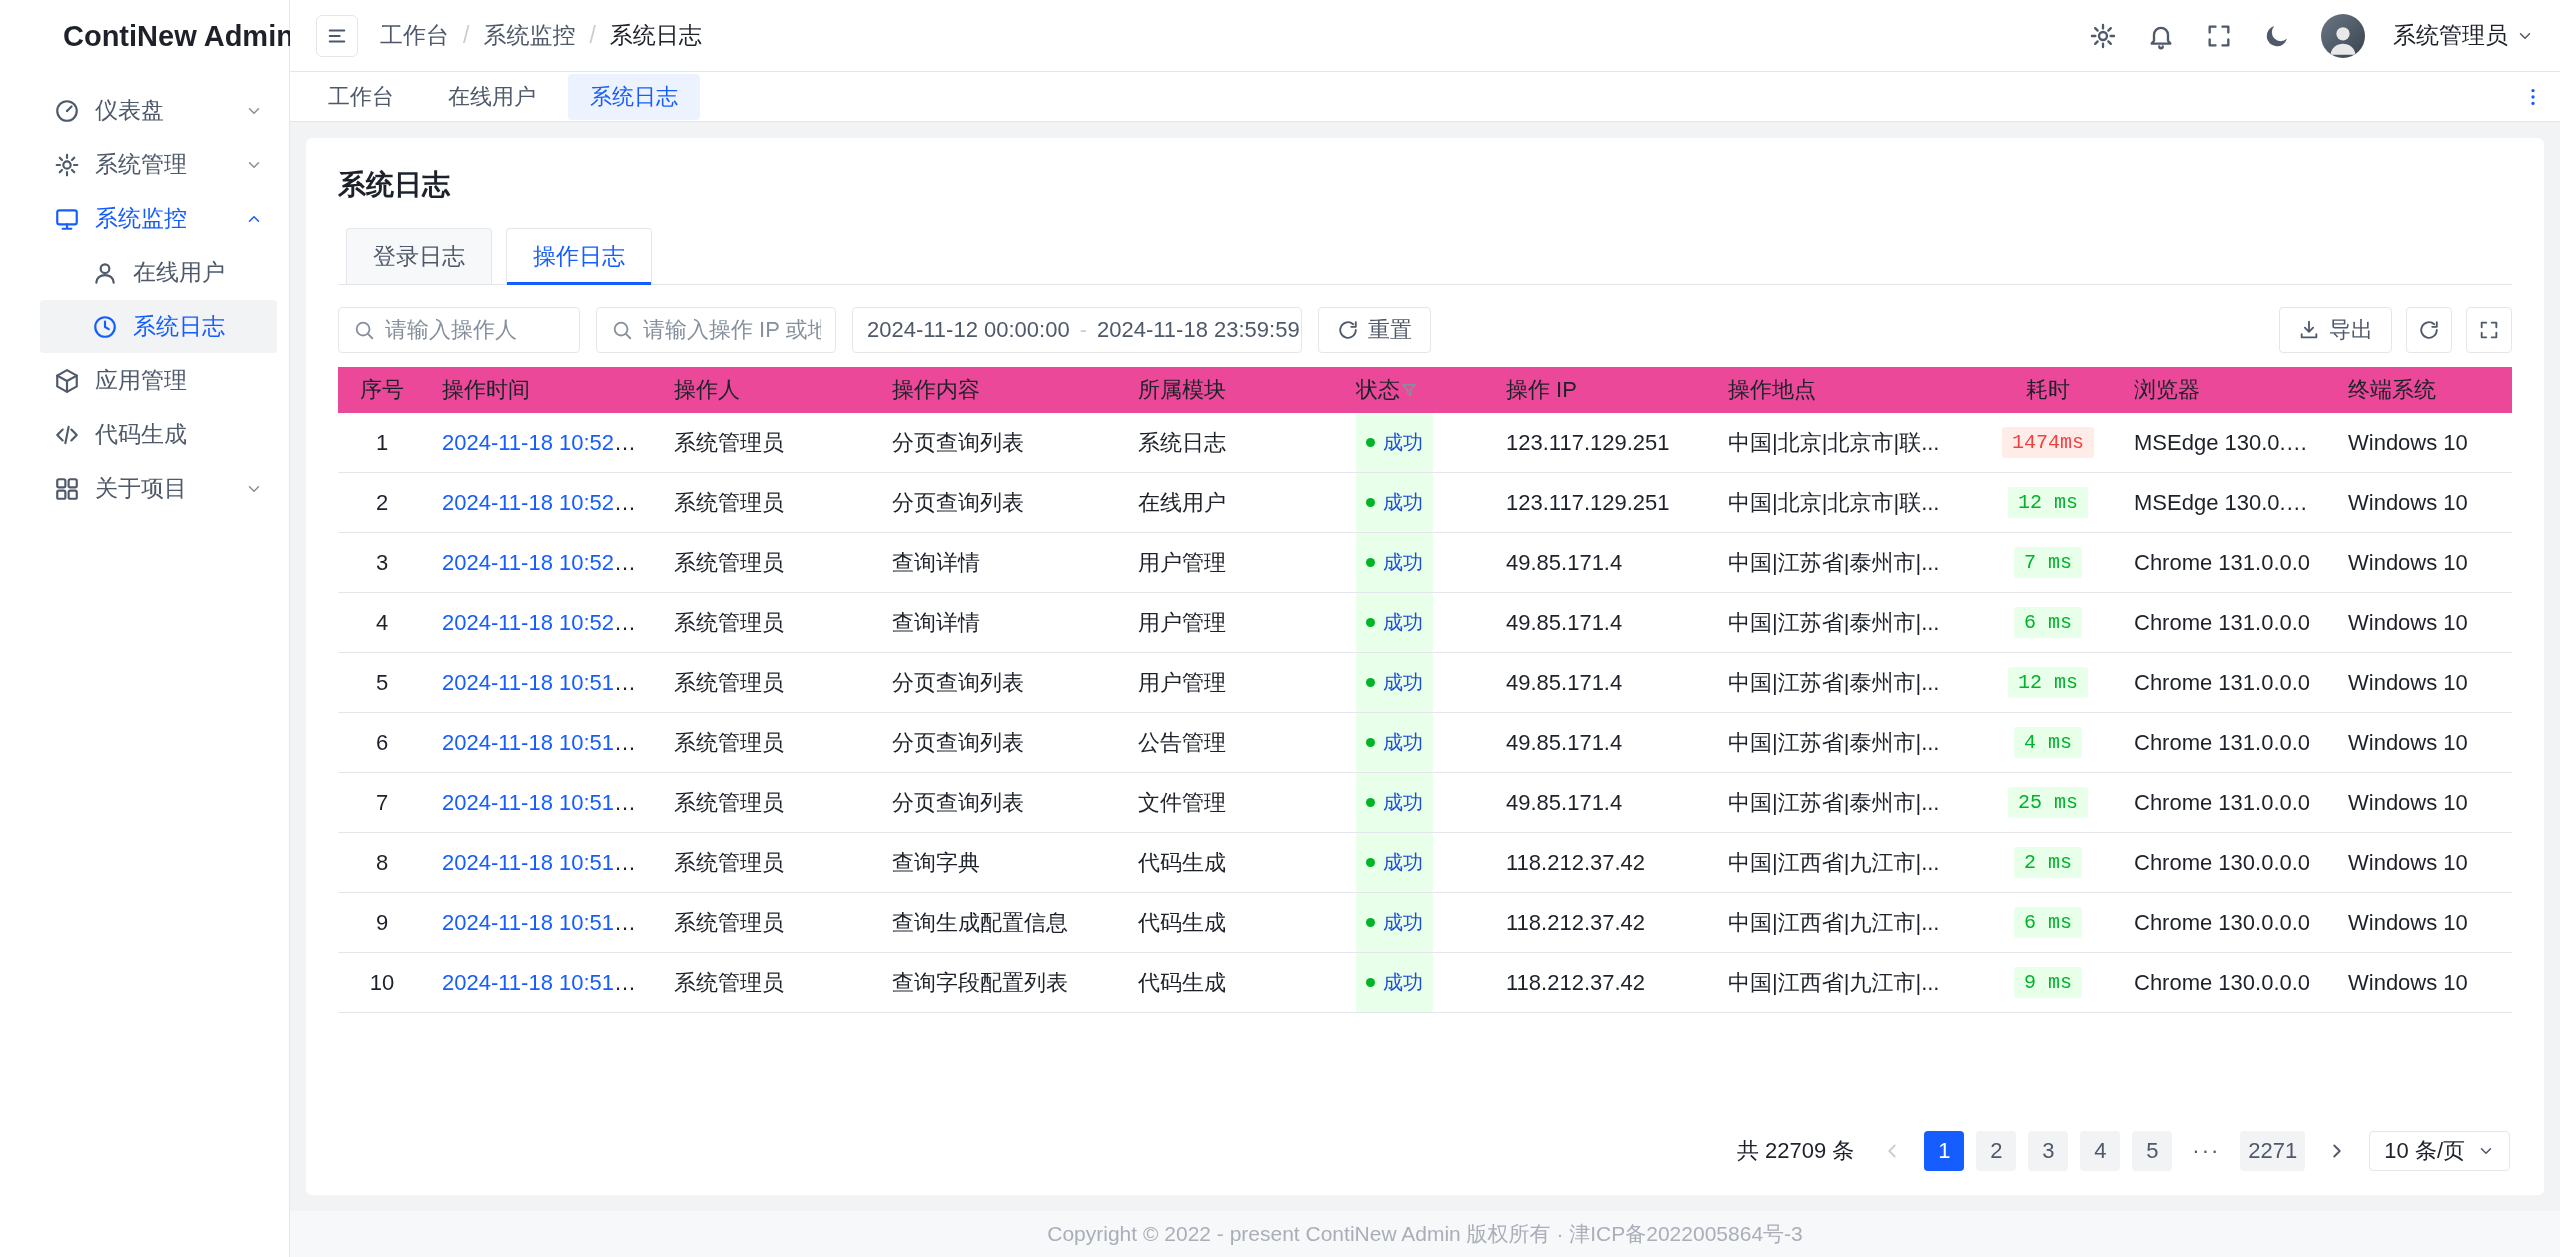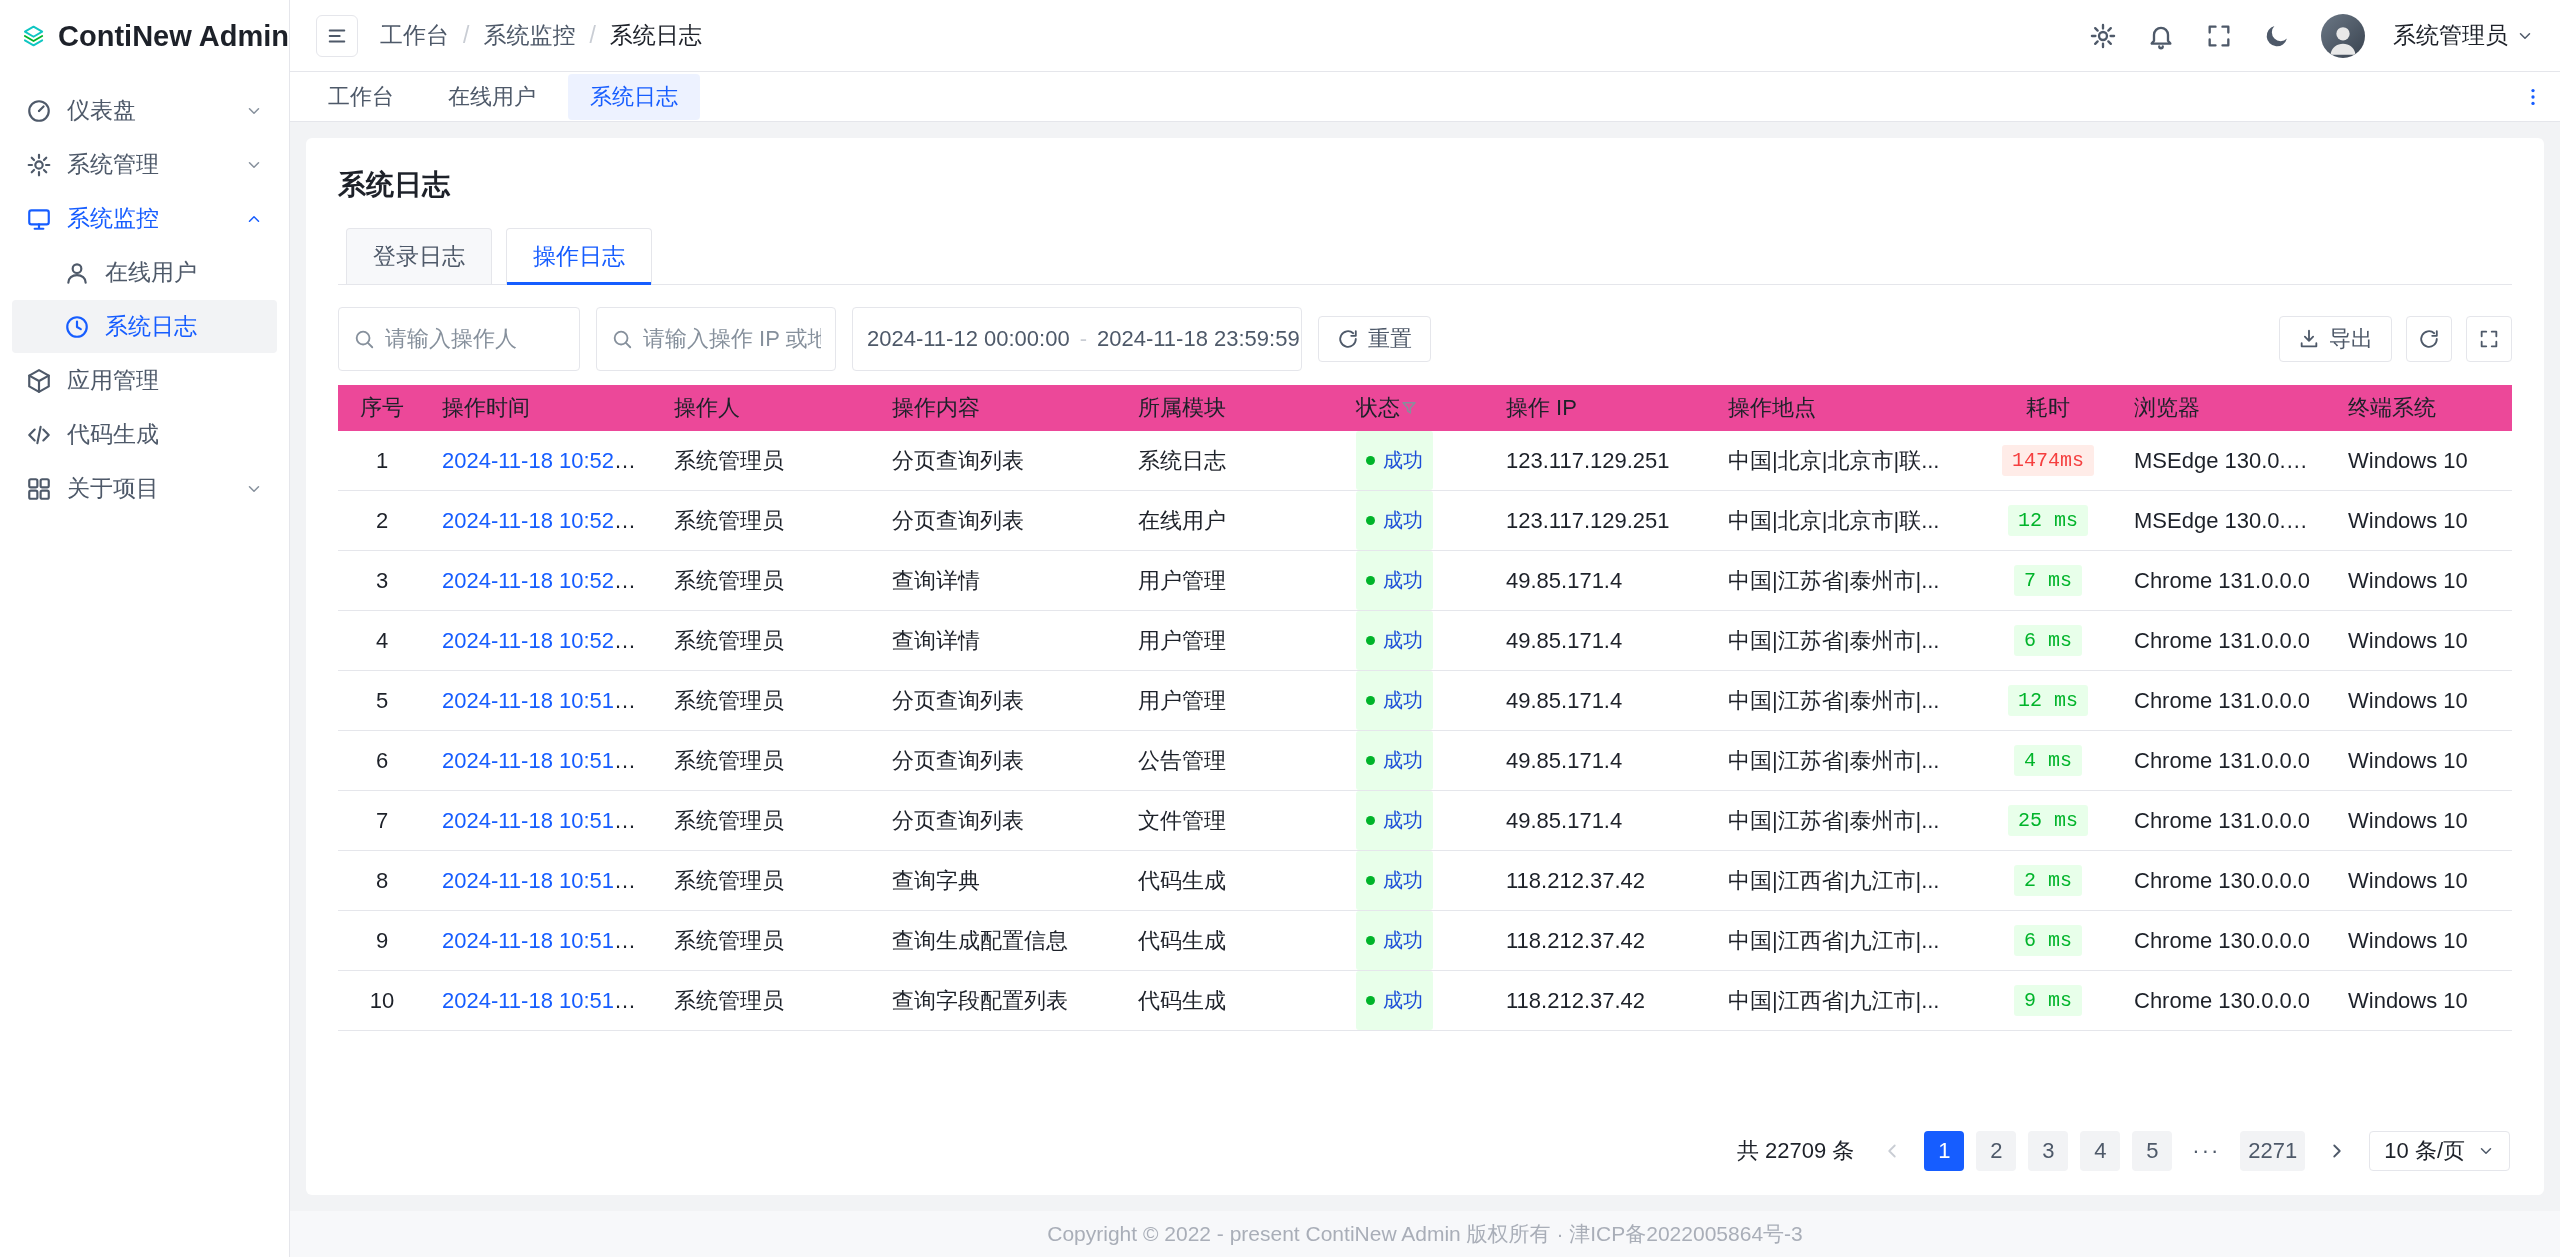--- a/index.html
+++ b/index.html
@@ -8,21 +8,21 @@
     font-family: "Liberation Sans", sans-serif;
     color:#1D2129; background:#fff; display:flex;
     font-size:22px;
   }
   svg.ic { fill:none; stroke:currentColor; stroke-width:2; stroke-linecap:round; stroke-linejoin:round; display:block; }
   .ic { width:26px; height:26px; }
   .ic-sm { width:22px; height:22px; }
   .ic-xs { width:18px; height:18px; }
 
   
-  .sidebar { width:290px; min-width:290px; height:100%; background:#fff; border-right:1px solid #E5E6EB; display:flex; flex-direction:column; }
+  .sidebar { width:290px; min-width:290px; height:100%; background:#fff; border-right:1px solid #E5E6EB; display:flex; flex-direction:column;padding-left:28px; }
   .logo { height:72px; display:flex; align-items:center; gap:13px; padding-left:22px; }
   .logo-text { font-size:29px; font-weight:bold; color:#1D2129; white-space:nowrap; }
   .menu { padding:12px 12px; display:flex; flex-direction:column; }
   .menu-item { height:53px; border-radius:4px; display:flex; align-items:center; gap:15px; padding:0 14px; font-size:23px; color:#4E5969; cursor:pointer; margin-bottom:1px; }
   .menu-item .label { flex:1; white-space:nowrap; }
   .menu-item .chev { color:#86909C; }
   .menu-item.sub { padding-left:52px; }
   .menu-item.active-parent { color:#165DFF; }
   .menu-item.active-parent .chev { color:#165DFF; }
   .menu-item.selected { background:#F2F3F5; color:#165DFF; }
@@ -51,21 +51,21 @@
   .card { flex:1; background:#fff; border-radius:6px; padding:24px 32px 16px; display:flex; flex-direction:column; min-height:0; }
 
   .page-title { font-size:28px; font-weight:600; color:#1D2129; margin:4px 0 24px; }
 
   .log-tabs { display:flex; border-bottom:1px solid #E5E6EB; margin-bottom:22px; }
   .log-tab { padding:12px 26px; font-size:23px; color:#4E5969; background:#F7F8FA; border:1px solid #E5E6EB; border-bottom:none; border-radius:4px 4px 0 0; margin-right:6px; cursor:pointer; position:relative;margin-left:8px; }
   .log-tab.active { background:#fff; color:#165DFF; }
   .log-tab.active::after { content:""; position:absolute; left:0; right:0; bottom:-1px; height:3px; background:#165DFF; }
 
   .filter-row { display:flex; align-items:center; gap:16px; margin-bottom:14px; }
-  .input { height:64px; border:1px solid #E5E6EB; border-radius:4px; background:#fff; display:flex; align-items:center; gap:10px; padding:0 14px; color:#86909C; }
+  .input { height:46px; border:1px solid #E5E6EB; border-radius:4px; background:#fff; display:flex; align-items:center; gap:10px; padding:0 14px; color:#86909C; }
   .input input { border:none; outline:none; font-size:22px; flex:1; min-width:0; color:#1D2129; font-family:"Liberation Sans",sans-serif; background:transparent; }
   .input input::placeholder { color:#86909C; }
   .w-operator { width:242px; }
   .w-ip { width:240px; }
   .range-picker { width:450px; justify-content:space-between; color:#4E5969; cursor:pointer; }
   .range-picker .val { color:#4E5969; font-size:22px; white-space:nowrap; }
   .range-picker .sep { color:#C9CDD4; }
   .btn { height:46px; border:1px solid #E5E6EB; border-radius:4px; background:#fff; color:#4E5969; font-size:22px; display:flex; align-items:center; gap:9px; padding:0 18px; cursor:pointer; font-family:"Liberation Sans",sans-serif; white-space:nowrap; }
   .toolbar-right { margin-left:auto; display:flex; align-items:center; gap:14px; }
   .icon-btn { width:46px; height:46px; border:1px solid #E5E6EB; border-radius:4px; background:#fff; color:#4E5969; display:flex; align-items:center; justify-content:center; cursor:pointer; }

